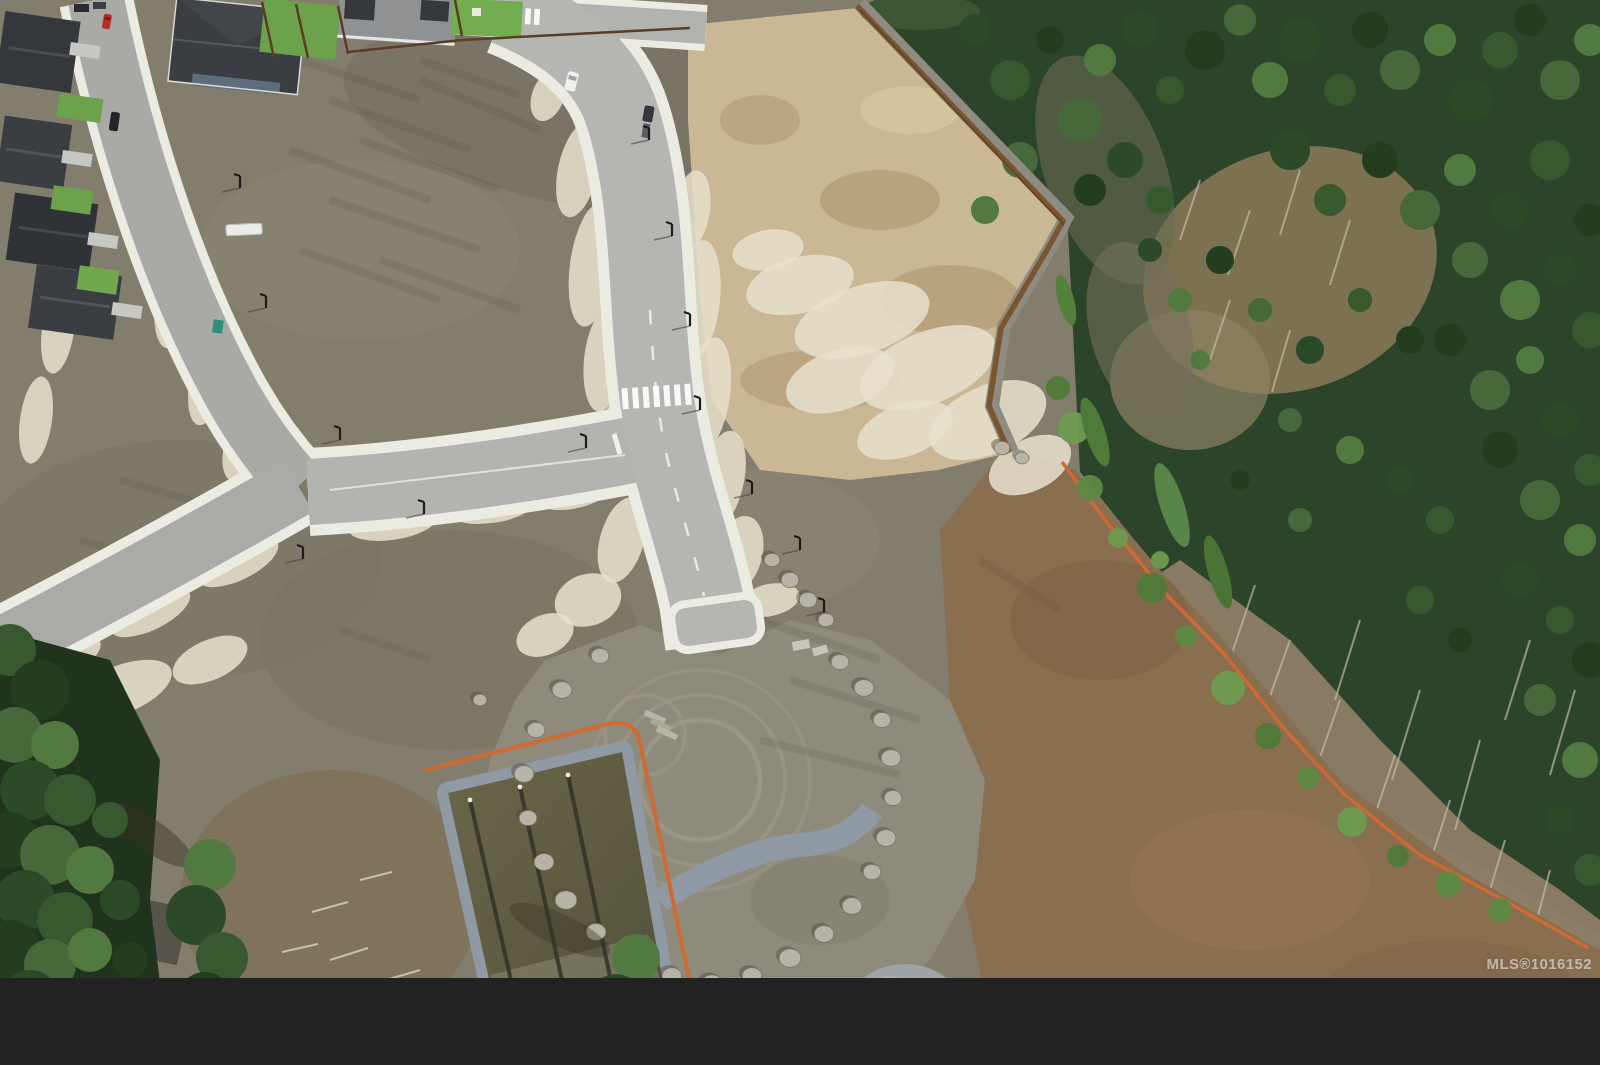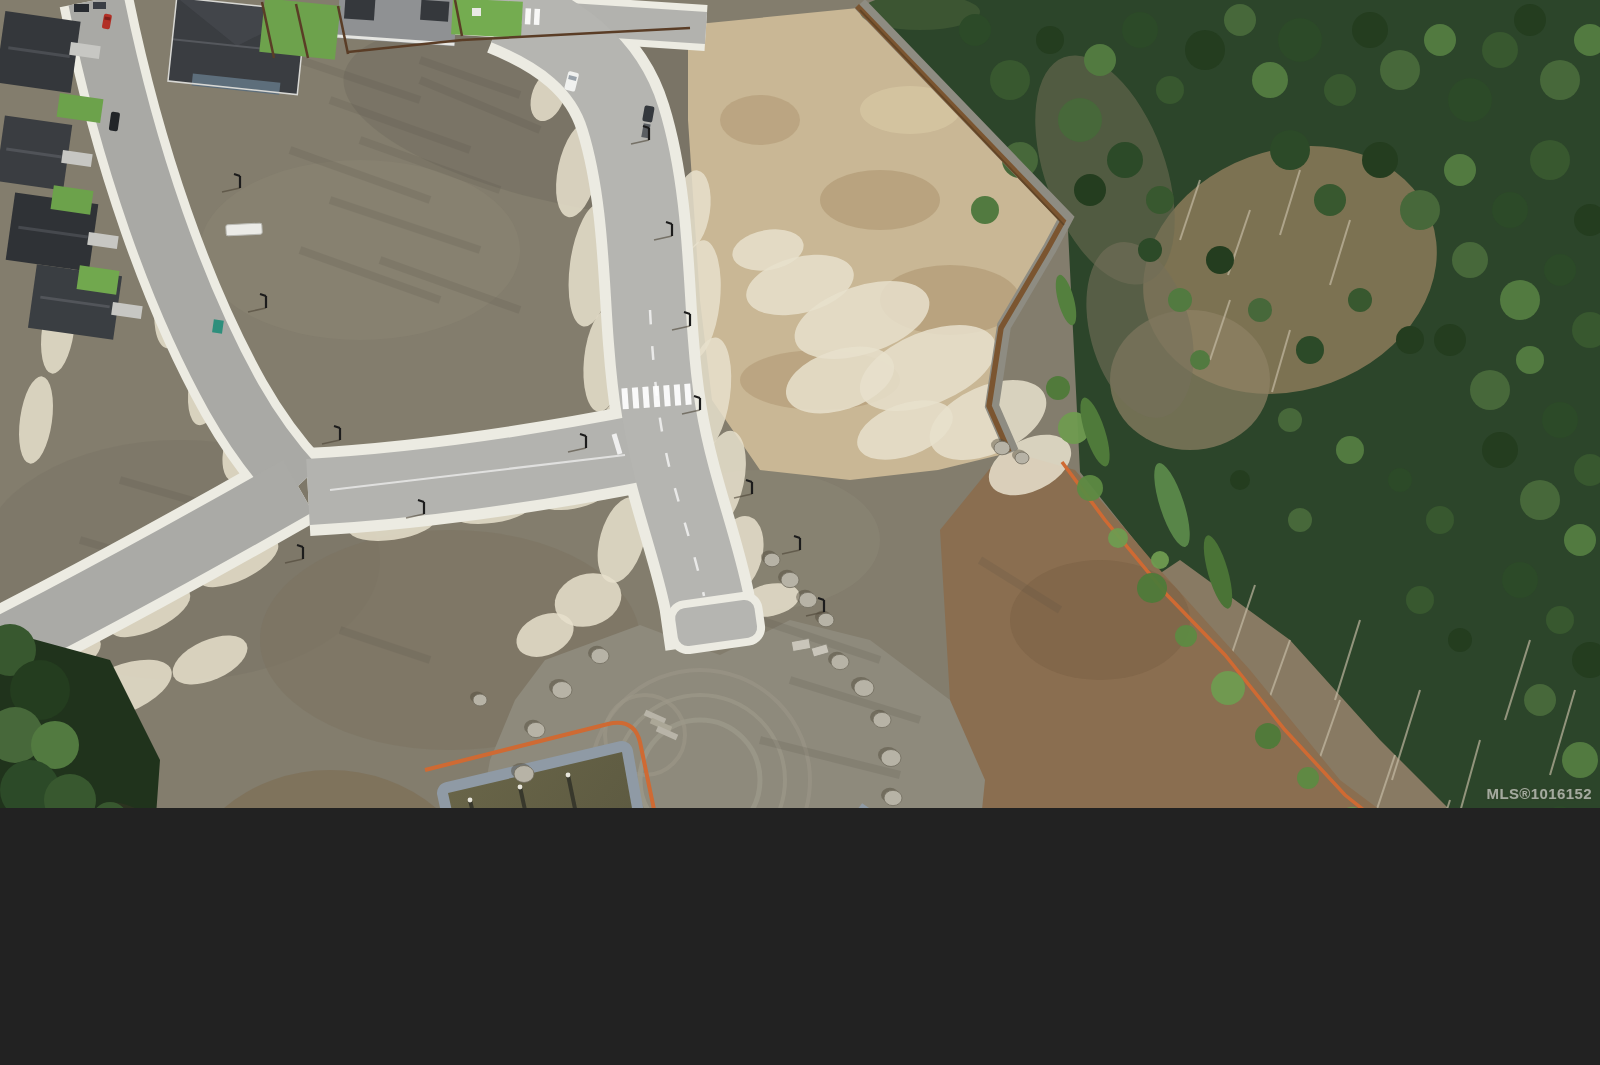--- a/index.html
+++ b/index.html
@@ -1,16 +1,16 @@
 <!DOCTYPE html>
 <html><head>
 <meta charset="utf-8">
 <style>
   html,body{margin:0;padding:0;background:#222;}
-  .stage{position:relative;width:1600px;height:808px;overflow:hidden;background:#837d6d;
+  .stage{position:relative;width:1600px;height:978px;overflow:hidden;background:#837d6d;
          font-family:"Liberation Sans",sans-serif;}
   .stage svg{position:absolute;inset:0;display:block;}
   .watermark{position:absolute;right:8px;bottom:6px;color:rgba(255,255,255,.55);
              font-size:15px;letter-spacing:.4px;font-weight:600;
              text-shadow:0 0 2px rgba(90,70,50,.35);user-select:none;}
 </style>
 </head>
 <body>
 
 <div class="stage">

